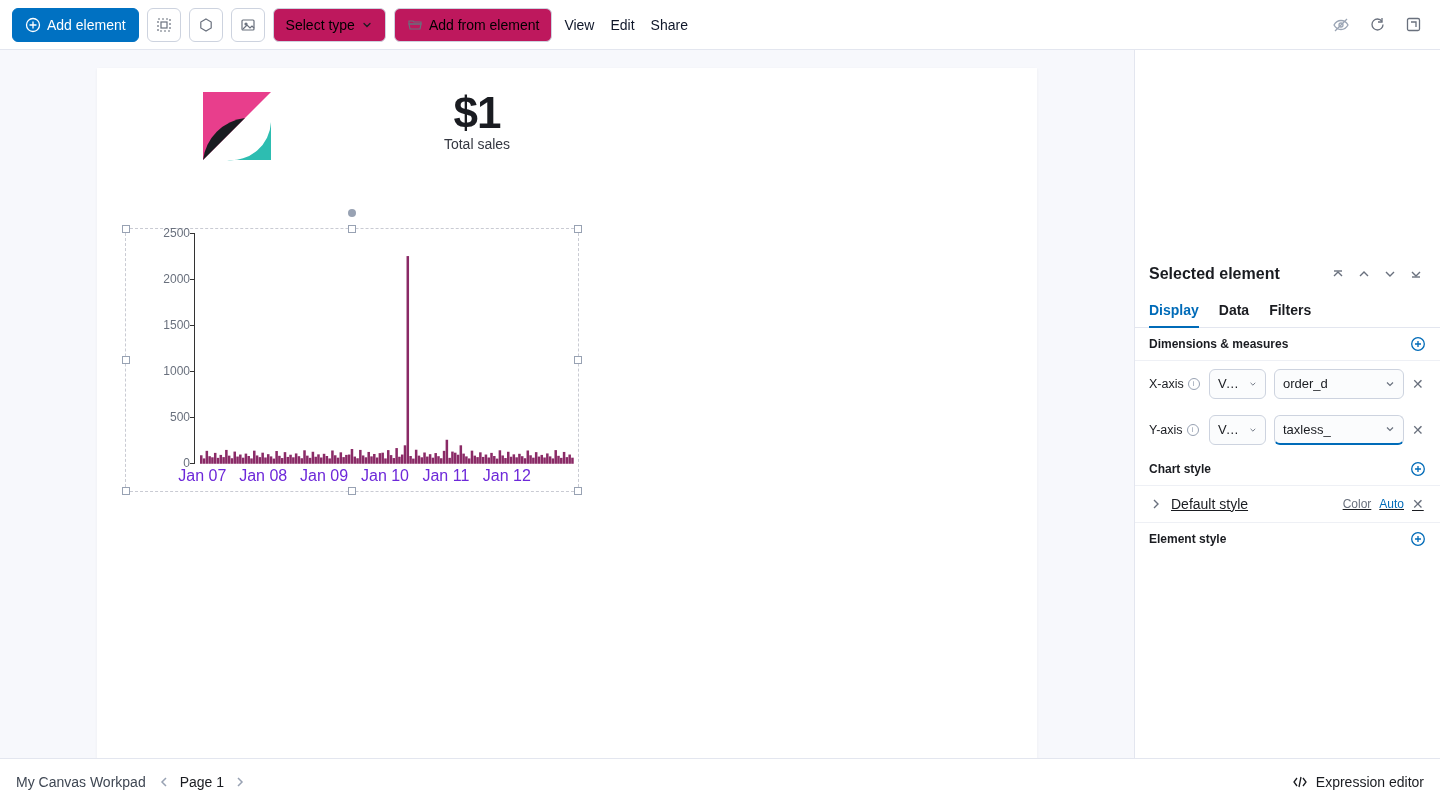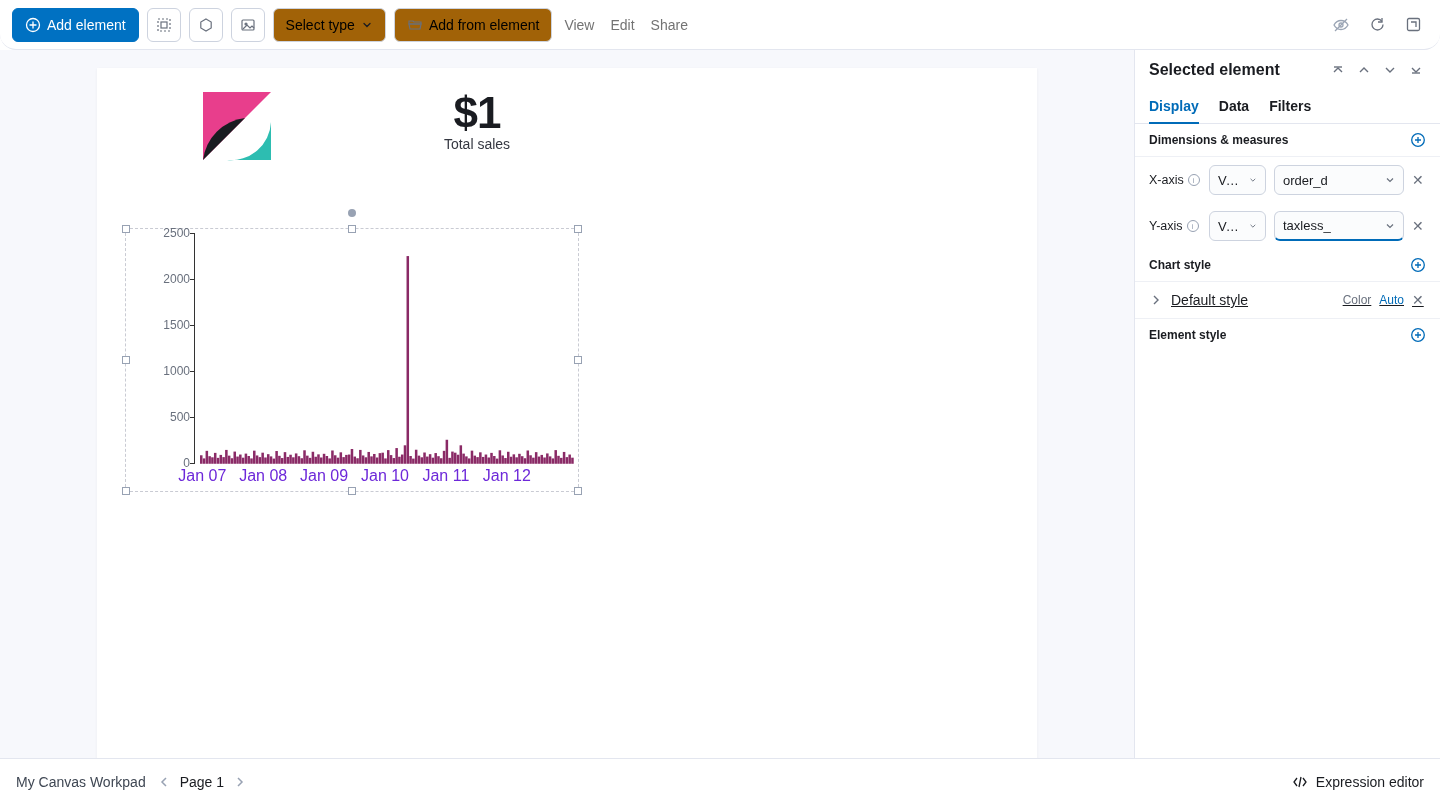--- a/index.html
+++ b/index.html
@@ -1,34 +1,34 @@
 <!DOCTYPE html>
 <html><head>
 <meta charset="utf-8">
 <style>
   * { box-sizing: border-box; }
   html, body { margin:0; padding:0; height:100%; font-family:-apple-system,BlinkMacSystemFont,"Segoe UI",Helvetica,Arial,sans-serif; font-size:14px; color:#1a1c21; background:#fff; }
   body { display:flex; flex-direction:column; height:804px; width:1440px; overflow:hidden; }
 
   
-  .toolbar { height:50px; border-bottom:1px solid #e3e6ef; display:flex; align-items:center; padding:0 12px; gap:8px; background:#fff;border-radius:16px; }
-  .btn { display:inline-flex; align-items:center; gap:6px; border:1px solid #cdd3df; background:#a16207; border-radius:6px; padding:6px 12px; font-size:14px; cursor:pointer; height:34px; }
+  .toolbar { height:50px; border-bottom:1px solid #e3e6ef; display:flex; align-items:center; padding:0 12px; gap:8px; background:#fff; }
+  .btn { display:inline-flex; align-items:center; gap:6px; border:1px solid #cdd3df; background:#be185d; border-radius:6px; padding:6px 12px; font-size:14px; cursor:pointer; height:34px; }
   .btn-primary { background:#0071c2; border-color:#0071c2; color:#fff; font-weight:500; }
   .icon-btn { display:inline-flex; align-items:center; justify-content:center; width:34px; height:34px; border:1px solid #cdd3df; border-radius:6px; background:#fff; cursor:pointer; color:#69707d; }
   .icon-plain { border:none; background:transparent; width:30px; }
-  .link { color:#737373; cursor:pointer; padding:0 4px; }
+  .link { color:#0f172a; cursor:pointer; padding:0 4px; }
   .toolbar-right { margin-left:auto; display:flex; align-items:center; gap:6px; }
 
   
   .body-row { flex:1; display:flex; min-height:0; }
   .canvas-area { flex:1; background:#f7f8fc; display:flex; align-items:flex-start; justify-content:center; overflow:auto; }
   .workpad { width:940px; height:700px; background:#fff; margin:18px 0; position:relative; box-shadow:0 1px 3px rgba(0,0,0,0.05); }
 
   
-  .side { width:306px; border-left:1px solid #e3e6ef; background:#fff; display:flex; flex-direction:column; }
+  .side { width:306px; border-left:1px solid #e3e6ef; background:#fff; display:flex; flex-direction:column;justify-content:center; }
   .side-header { display:flex; align-items:center; padding:10px 14px; gap:6px; }
   .side-title { font-size:16px; font-weight:700; flex:1; }
   .nav-icon { width:20px; height:20px; display:inline-flex; align-items:center; justify-content:center; color:#69707d; cursor:pointer; }
   .tabs { display:flex; border-bottom:1px solid #e3e6ef; padding:0 14px; gap:20px; }
   .tab { padding:8px 0; font-size:14px; cursor:pointer; font-weight:600; color:#1a1c21; }
   .tab.active { color:#006bb8; border-bottom:2px solid #006bb8; margin-bottom:-1px; }
 
   .section-head { display:flex; align-items:center; justify-content:space-between; padding:8px 14px; font-size:12px; font-weight:700; border-bottom:1px solid #eef0f5; }
   .plus-circle { width:16px; height:16px; color:#006bb8; cursor:pointer; }
 

